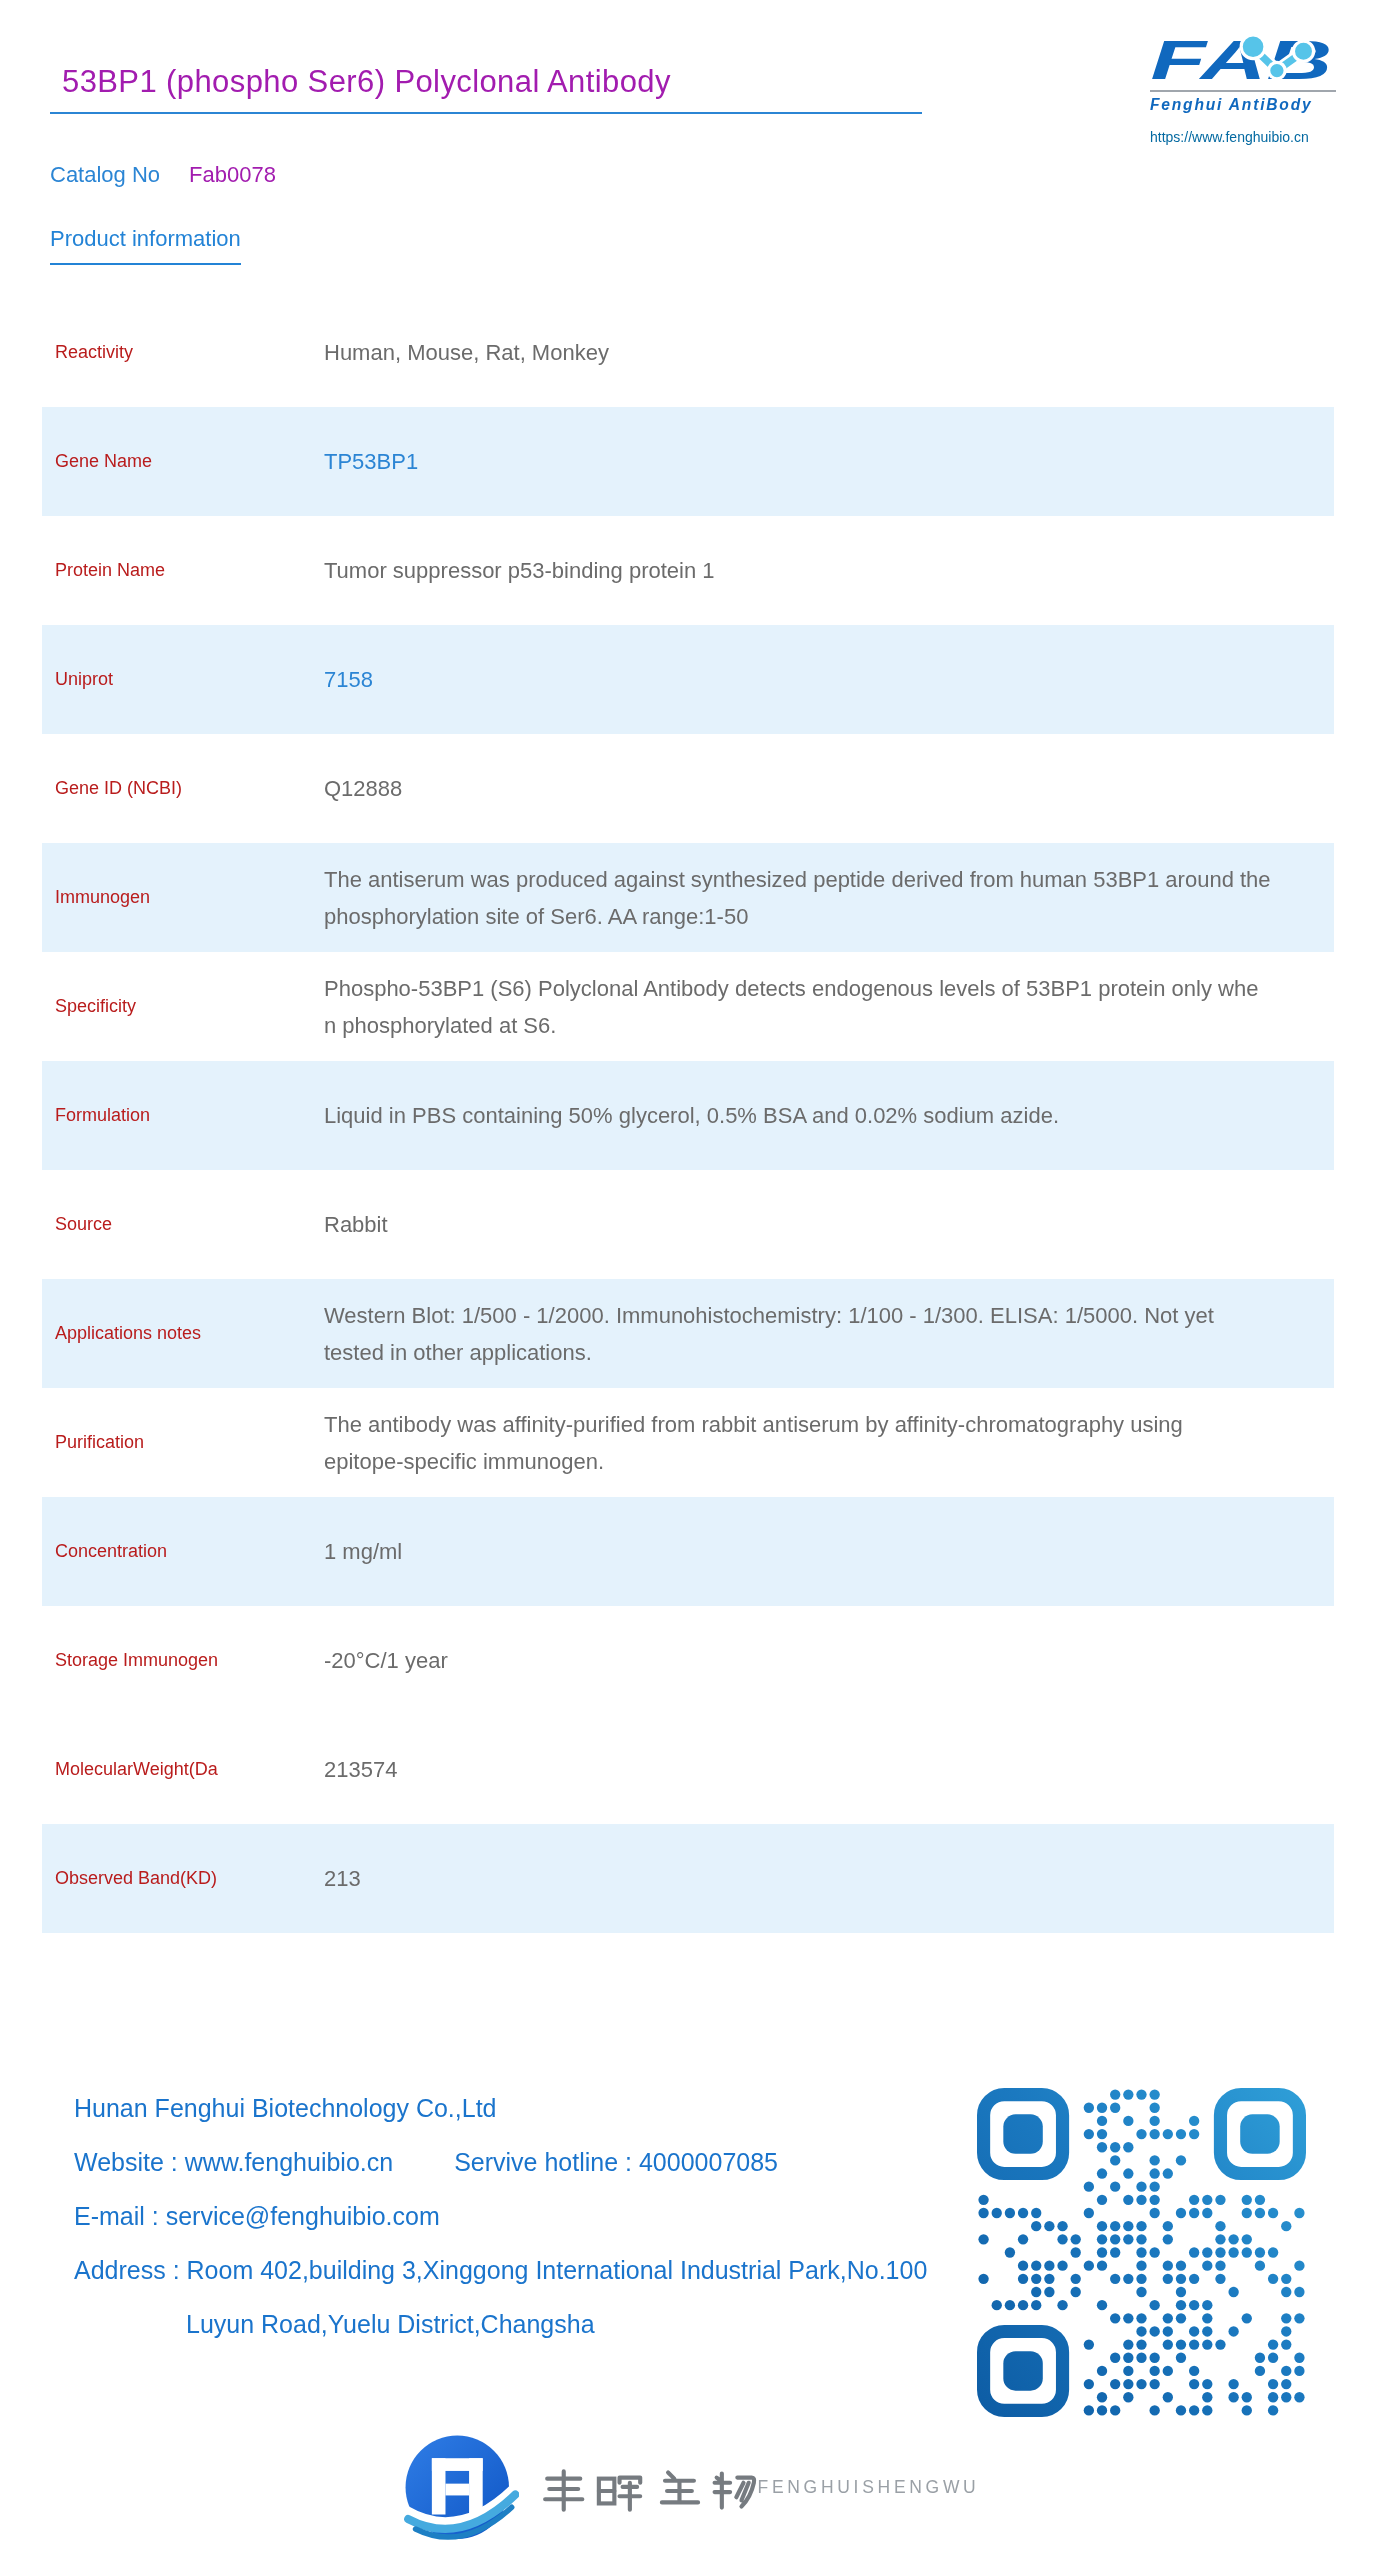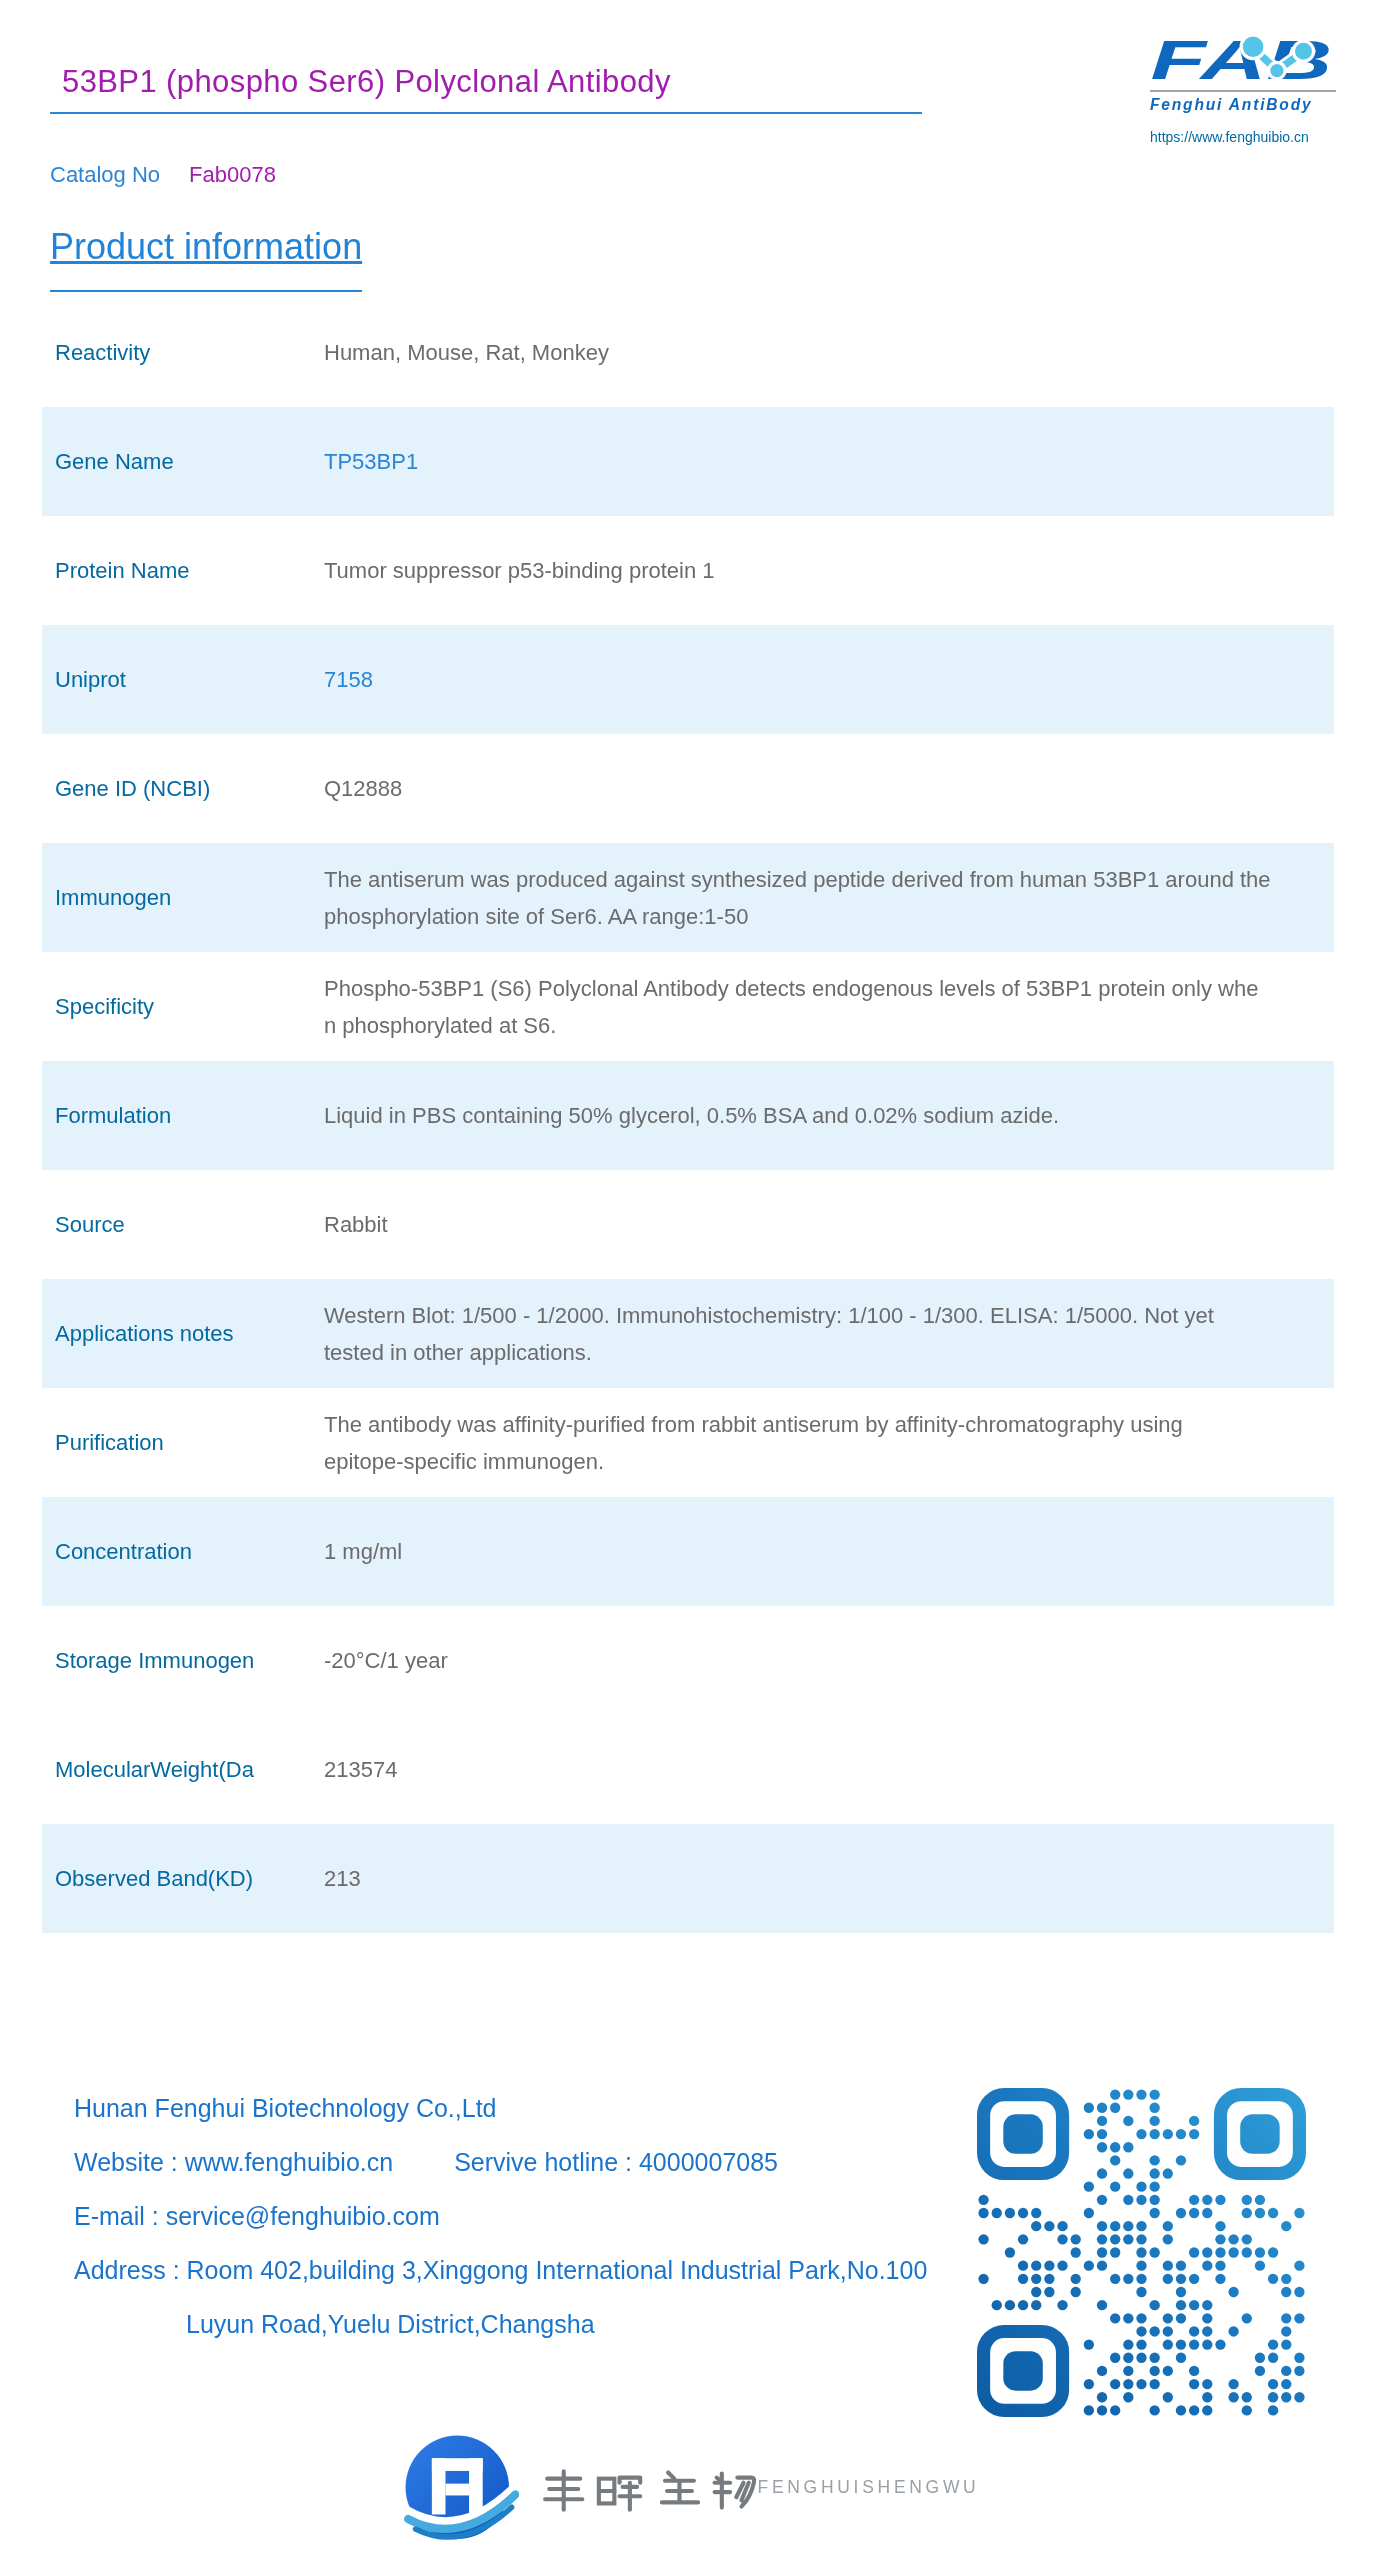--- a/index.html
+++ b/index.html
@@ -21,29 +21,29 @@
   .brand-rule{height:1.8px;background:#a0a6ad;margin-top:1.8px;}
   .brand-sub{color:#1068be;font-weight:bold;font-style:italic;font-size:15.6px;letter-spacing:1.8px;margin-top:4.6px;white-space:nowrap;}
   .brand-url{color:#0369a1;font-size:14px;margin-top:14.7px;white-space:nowrap;}
 
   .catalog{position:absolute;left:50px;top:162px;font-size:22px;}
   .catalog .lab{color:#2b85d4;}
   .catalog .val{color:#a21caf;margin-left:29px;}
 
   .section-title{
     position:absolute;left:50px;top:226px;margin:0;display:inline-block;
-    font-size:36px;font-weight:400;color:#2383d6;
-    padding-bottom:22px;border-bottom:2.8px solid #2383d6;text-decoration:underline;
+    font-size:22px;font-weight:400;color:#2383d6;
+    padding-bottom:11px;border-bottom:2.8px solid #2383d6;
   }
 
   
   .table{position:absolute;left:42px;top:298px;width:1292px;}
   .row{display:flex;align-items:center;height:109px;background:#ffffff;}
   .row.alt{background:#e4f2fc;}
-  .cell-label{flex:none;width:269px;padding-left:13px;color:#0369a1;font-size:22px;}
+  .cell-label{flex:none;width:269px;padding-left:13px;color:#b91c1c;font-size:18px;}
   .cell-value{color:#6b6b6b;font-size:22px;line-height:37px;width:999px;white-space:pre-line;}
   .cell-value.blue{color:#2b85d4;}
 
   
   .footer{position:absolute;left:74px;top:2081px;}
   .f-line{display:flex;align-items:center;height:54px;font-size:25px;color:#1a74cc;white-space:nowrap;}
   .f-line .hotline{margin-left:61px;}
   .f-line.indent{padding-left:112px;}
 
   .qr-wrap{position:absolute;left:977px;top:2088px;width:329px;height:329px;}

